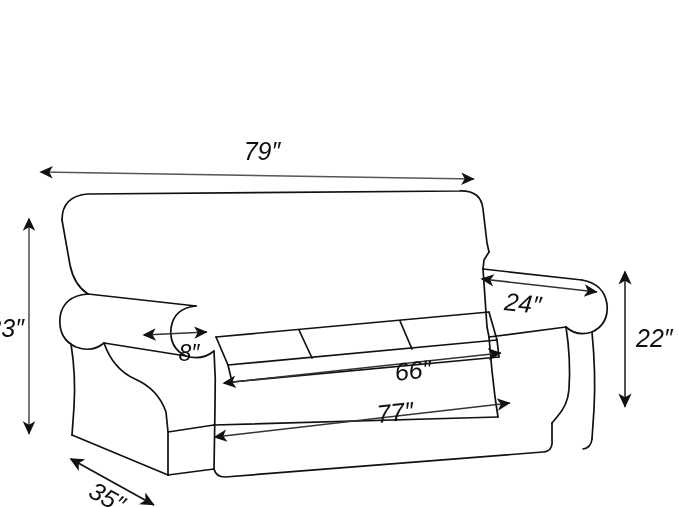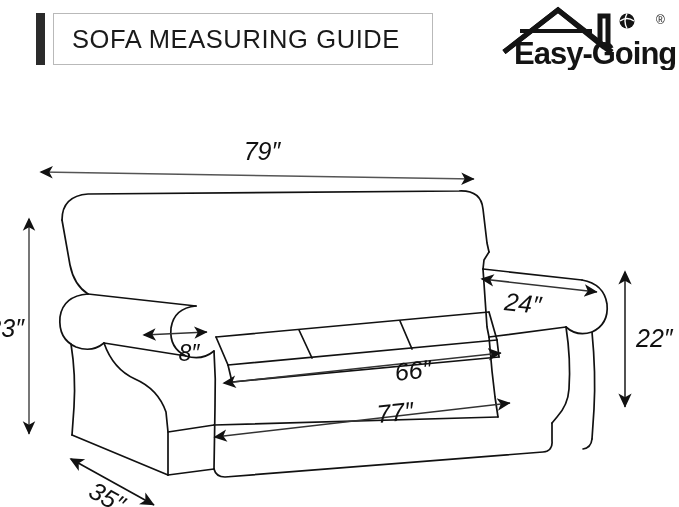--- a/index.html
+++ b/index.html
@@ -91,49 +91,20 @@
     font-family: "Liberation Sans", sans-serif;
     font-size: 23px;
     fill: #111111;
   }
 </style>
 </head>
 <body>
 
 <div id="root">
 
-  <div class="header">
-
-    <div class="title-accent-bar"></div>
-
-    <div class="title-box">
-      <div class="title-text">SOFA MEASURING GUIDE</div>
-    </div>
-
-    <div class="logo">
-      <svg width="180" height="66" viewBox="0 0 180 66" xmlns="http://www.w3.org/2000/svg">
-
-        <g>
-          <path d="M8 48 L62 6 L104 40 L104 12 L112 12 L112 46 L104 40" fill="none" stroke="#141414" stroke-width="5" stroke-linejoin="miter"></path>
-          <path d="M8 48 L62 6 L116 48" fill="none" stroke="#141414" stroke-width="5"></path>
-          <line x1="24" y1="27" x2="96" y2="27" stroke="#141414" stroke-width="4"></line>
-        </g>
-
-        <g>
-          <circle cx="131" cy="17" r="7.5" fill="#141414"></circle>
-          <path d="M124 17 q7 -5 14 0" stroke="#ffffff" stroke-width="1.4" fill="none"></path>
-          <path d="M131 9.5 q-4 7.5 0 15" stroke="#ffffff" stroke-width="1.4" fill="none"></path>
-        </g>
-
-        <text x="18" y="60" font-family="'Liberation Sans', sans-serif" font-size="31" font-weight="bold" font-stretch="condensed" letter-spacing="-1" fill="#141414">Easy-Going</text>
-
-        <text x="160" y="20" font-family="'Liberation Sans', sans-serif" font-size="12" fill="#141414">®</text>
-      </svg>
-    </div>
-  </div>
 
   <div class="drawing">
     <svg width="679" height="507" viewBox="0 0 679 507" xmlns="http://www.w3.org/2000/svg">
       <defs>
         <marker id="arrHead" markerWidth="9" markerHeight="9" refX="8" refY="4.5" orient="auto" markerUnits="strokeWidth">
           <path d="M0,0.6 L8.4,4.5 L0,8.4 L2.2,4.5 z" fill="#111111"></path>
         </marker>
         <marker id="arrTail" markerWidth="9" markerHeight="9" refX="1" refY="4.5" orient="auto" markerUnits="strokeWidth">
           <path d="M8.4,0.6 L0,4.5 L8.4,8.4 L6.2,4.5 z" fill="#111111"></path>
         </marker>

